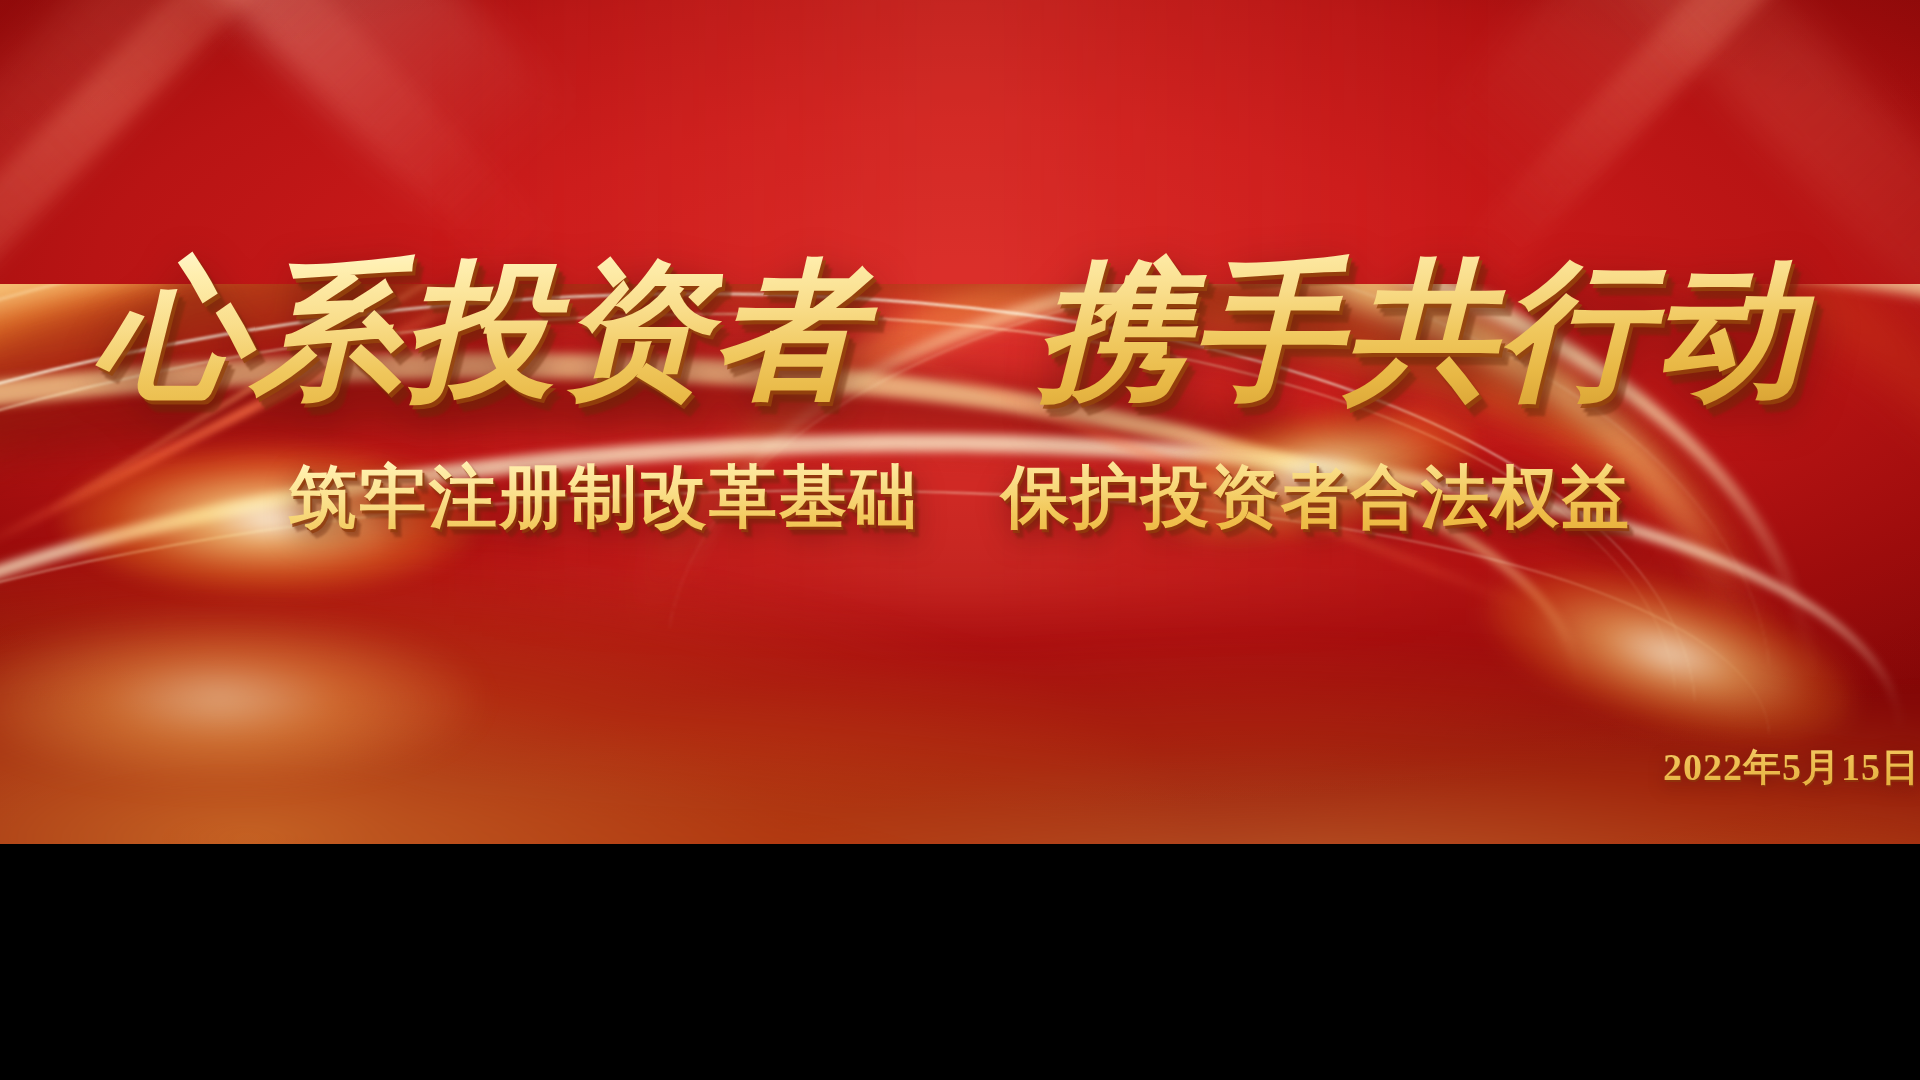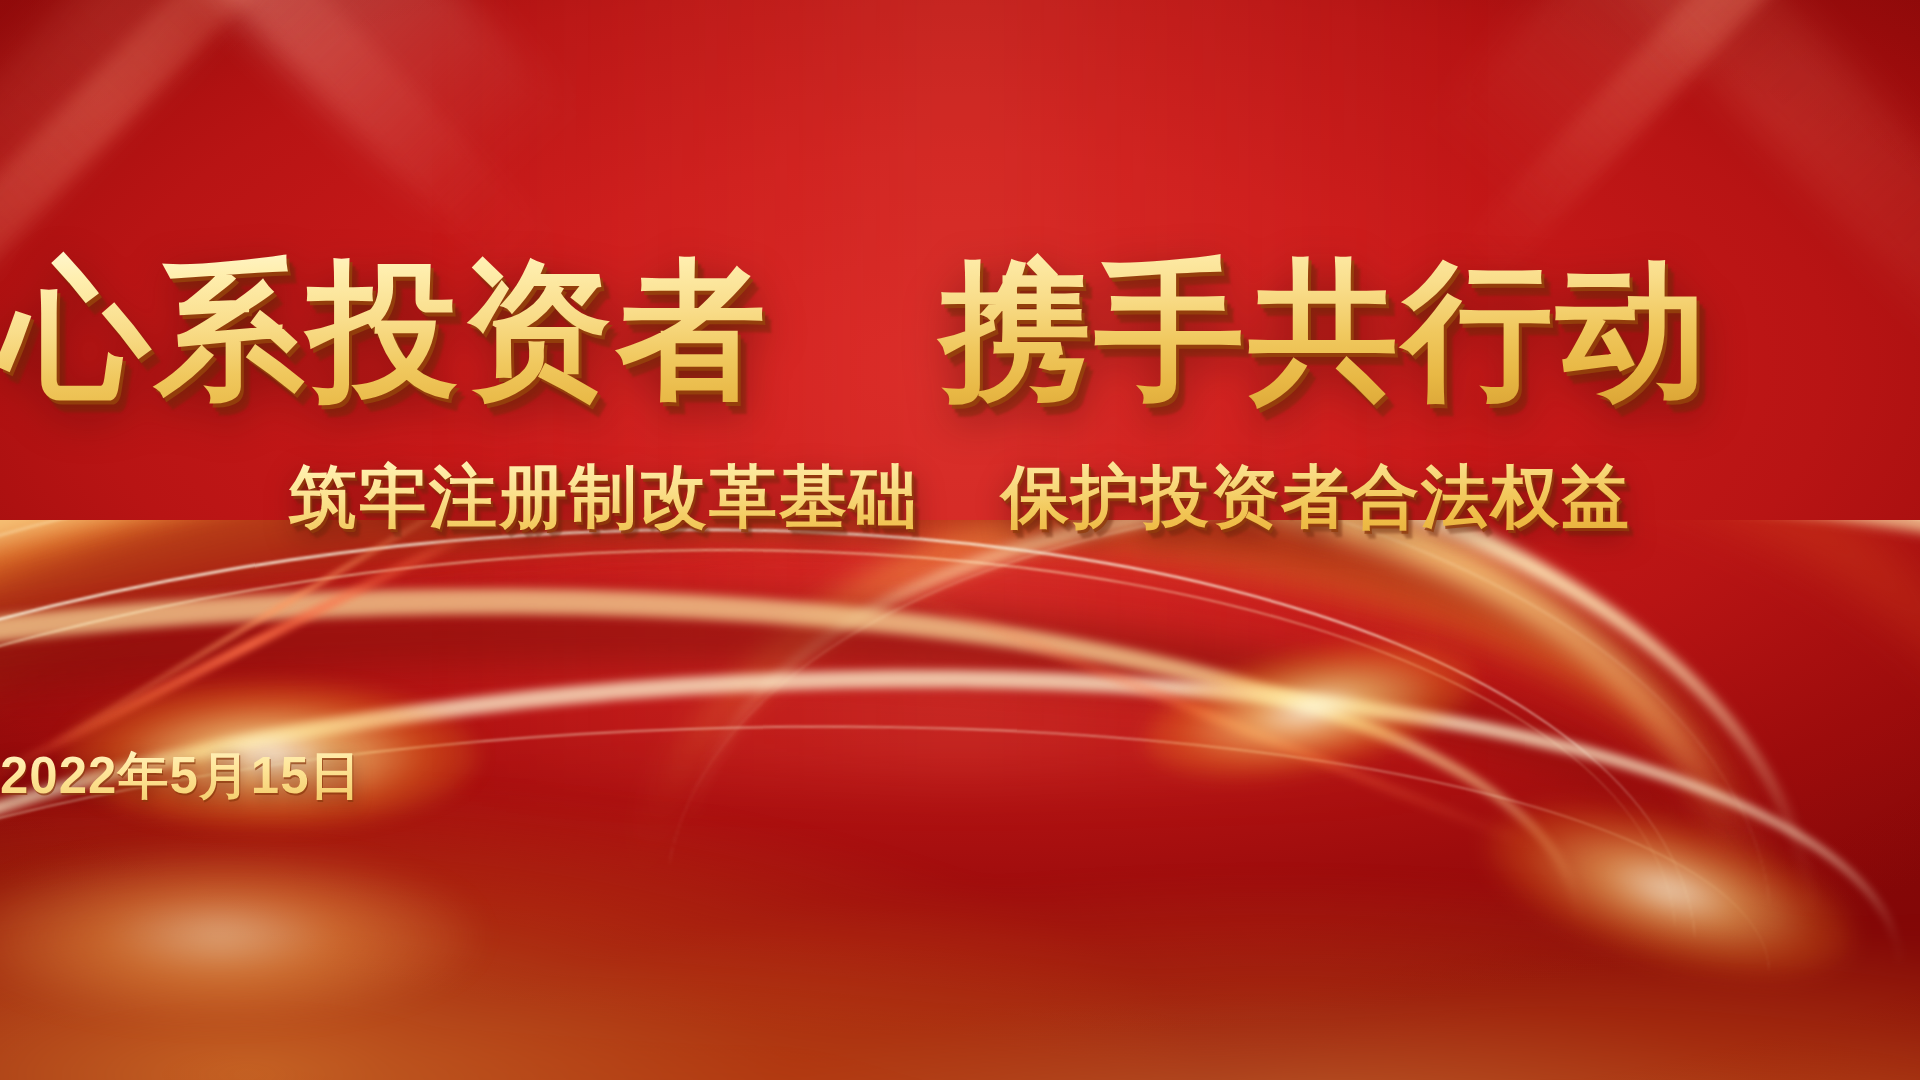--- a/index.html
+++ b/index.html
@@ -5,21 +5,21 @@
 <style>
   html,body{margin:0;padding:0;background:#000;}
   body{
     font-family:"Liberation Sans","DejaVu Sans",sans-serif;
     -webkit-font-smoothing:antialiased;
   }
 
   
   #poster{
     position:relative;
-    width:1920px;height:1080px;
+    width:1920px;height:844px;
     overflow:hidden;
     background:#b41515;
     isolation:isolate;
   }
 
   
   .bg-base{
     position:absolute;inset:0;
     background:
       radial-gradient(ellipse 78% 62% at 50% 34%, #d52020 0%, #cb1a1a 32%, #b81414 58%, #9d0c0c 80%, #8a0808 100%);
@@ -225,23 +225,24 @@
     position:absolute;left:185px;top:143px;
     font-size:36px;font-weight:700;letter-spacing:1px;
     white-space:nowrap;
     background:linear-gradient(180deg,#fff3c8 0%,#ffe08a 26%,#f6c košt 0%,#f2bc52 60%,#e0a336 100%);
     -webkit-background-clip:text;background-clip:text;color:transparent;
     filter:drop-shadow(1px 2px 0 rgba(120,45,10,.75)) drop-shadow(0 3px 6px rgba(90,10,5,.45));
   }
 
   .headline{
     position:absolute;left:0;right:16px;top:232px;
-    text-align:left;
+    text-align:center;
     font-family:"DejaVu Serif","Liberation Serif",serif;
     font-size:150px;font-weight:700;
+    font-style:italic;
     letter-spacing:4px;
     white-space:nowrap;
     background:linear-gradient(178deg,#fffbe4 0%,#ffefb0 18%,#f9dd8a 38%,#f0c85e 56%,#e8b845 72%,#d9a233 88%,#c98c24 100%);
     -webkit-background-clip:text;background-clip:text;color:transparent;
     filter:
       drop-shadow(3px 4px 0 rgba(150,70,12,.80))
       drop-shadow(6px 8px 1px rgba(110,40,8,.55))
       drop-shadow(0 10px 20px rgba(80,8,4,.45));
   }
   .headline .gap{display:inline-block;width:58px;}
@@ -255,23 +256,23 @@
     -webkit-background-clip:text;background-clip:text;color:transparent;
     filter:
       drop-shadow(2px 3px 0 rgba(145,60,12,.80))
       drop-shadow(4px 5px 1px rgba(105,35,8,.48))
       drop-shadow(0 7px 14px rgba(80,8,4,.40));
   }
   .subtitle .gap{display:inline-block;width:40px;}
 
   .date{
     position:absolute;left:0;right:0;top:742px;
-    text-align:left;
-    font-family:Liberation Sans, sans-serif;
-    font-size:51px;font-weight:700;letter-spacing:1px;
+    text-align:right;
+    font-family:Liberation Serif, serif;
+    font-size:38px;font-weight:700;letter-spacing:1px;
     white-space:nowrap;
     background:linear-gradient(178deg,#fff6cf 0%,#ffe79c 24%,#f6d174 46%,#efc257 66%,#e3ab38 100%);
     -webkit-background-clip:text;background-clip:text;color:transparent;
     filter:
       drop-shadow(1px 2px 0 rgba(140,55,12,.70))
       drop-shadow(0 4px 9px rgba(80,8,4,.40));
   }
 </style>
 </head>
 <body>

